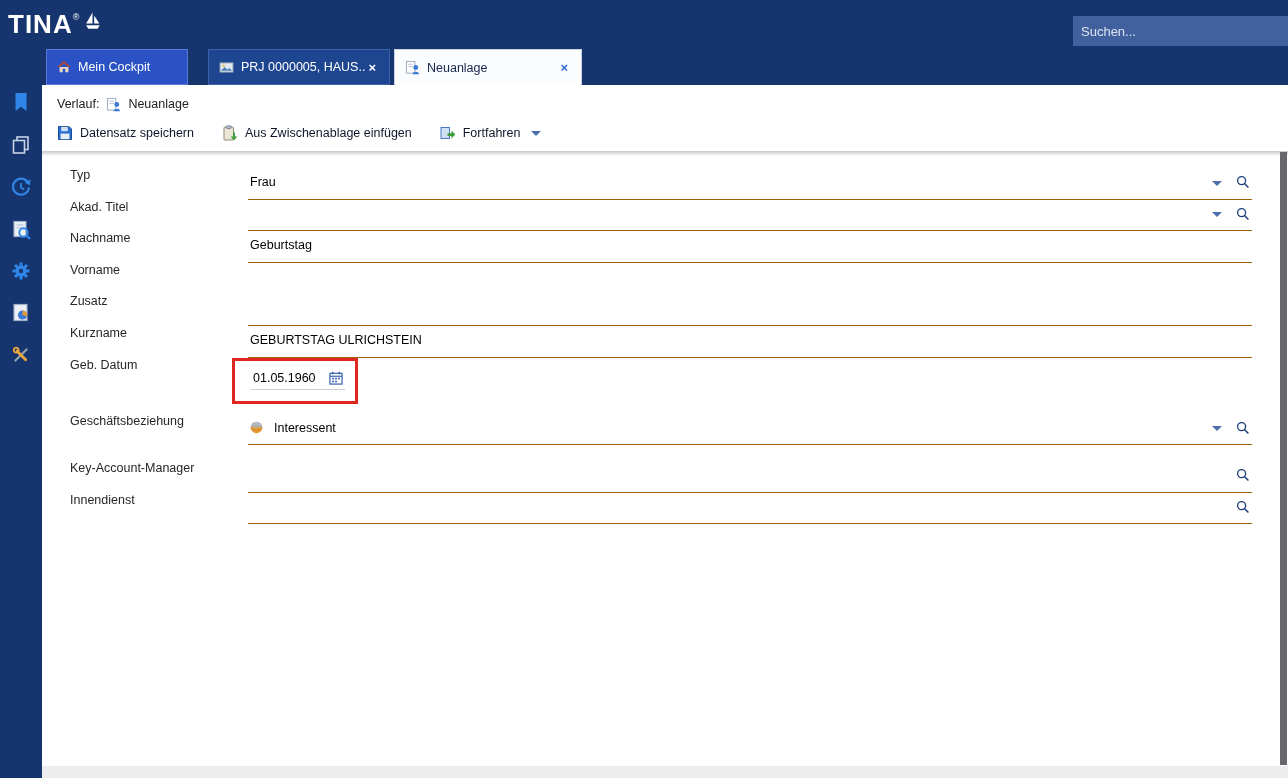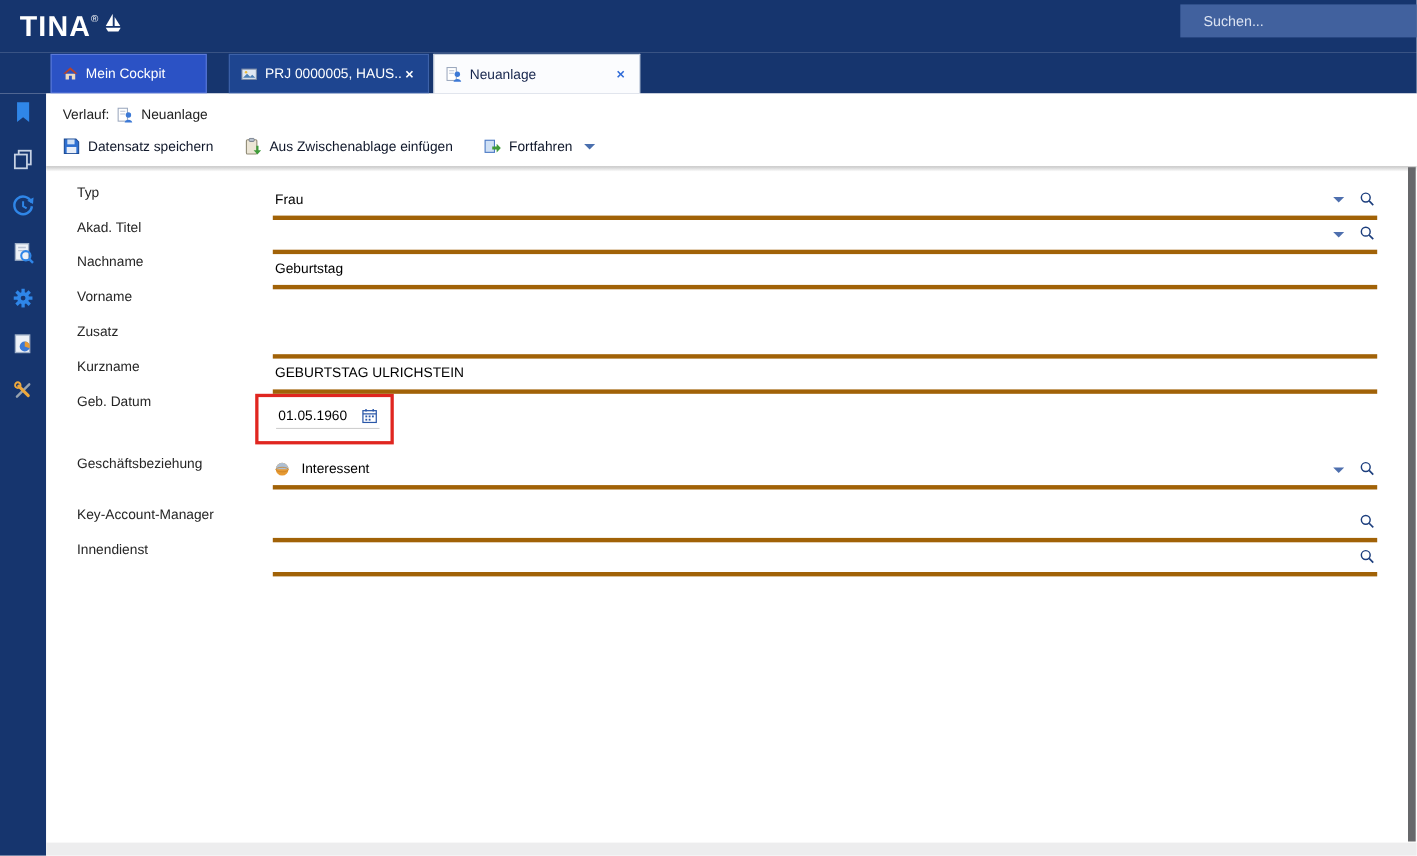--- a/index.html
+++ b/index.html
@@ -10,28 +10,28 @@
     background: #ffffff;
     overflow: hidden;
     color: #1b1b1b;
   }
 
   
   .topbar {
     position: absolute; left:0; top:0; width:1288px; height:48px;
     background:#16356e; display:flex; align-items:center;
   }
-  .logo { margin-left:18px; display:flex; align-items:flex-start; color:#fff; cursor:default; }
+  .logo { margin-left:8px; display:flex; align-items:flex-start; color:#fff; cursor:default; }
   .logo-text { font-size:26px; font-weight:bold; letter-spacing:1px; line-height:30px; }
   .logo-sup { font-size:9px; margin-top:3px; }
   .boat { margin-left:5px; margin-top:2px; }
   .search-box {
-    position:absolute; right:0; top:4px; width:215px; height:30px;
+    position:absolute; right:0; top:16px; width:215px; height:30px;
     background:#41619e; border:none; outline:none; color:#fff;
-    font-size:13px; padding:0 21px; font-family:"Liberation Sans",sans-serif;
+    font-size:13px; padding:0 8px; font-family:"Liberation Sans",sans-serif;
   }
   .search-box::placeholder { color:#dbe3f2; opacity:1; }
 
   
   .tabbar { position:absolute; left:0; top:48px; width:1288px; height:37px; background:#16356e; }
   .tab {
     position:absolute; top:1px; height:36px; display:flex; align-items:center;
     font-size:12.5px; color:#fff; padding:0 10px; cursor:pointer;
   }
   .tab-icon { display:inline-flex; margin-right:7px; }
@@ -64,21 +64,21 @@
   
   .form { padding:12px 0 0 28px; }
   .row { display:flex; height:31.6px; }
   .row-date { height:46px; }
   .row-gap1 { margin-top:10px; }
   .row-gap2 { margin-top:16px; }
   .flabel { width:178px; font-size:12.5px; color:#262626; flex:none; }
   .fctrl {
     flex:1; margin-right:36px; align-self:stretch;
     display:flex; align-items:center;
-    border-bottom:4px solid #a16207; position:relative; cursor:text;
+    border-bottom:1px solid #a16207; position:relative; cursor:text;
   }
   .fvalue { flex:1; font-size:12.5px; color:#000; padding:0 0 2px 2px; white-space:nowrap; }
   .fctrl .caret { margin-right:10px; border-top-color:#4e6fae; cursor:pointer; }
   .mag { display:inline-flex; margin:0 2px 2px 4px; cursor:pointer; }
   .globe { display:inline-flex; margin:0 9px 2px 2px; }
 
   
   .date-box {
     display:inline-flex; align-items:center;
     border:3px solid #e02620; padding:5px 10px 6px 16px; margin-left:-16px;

